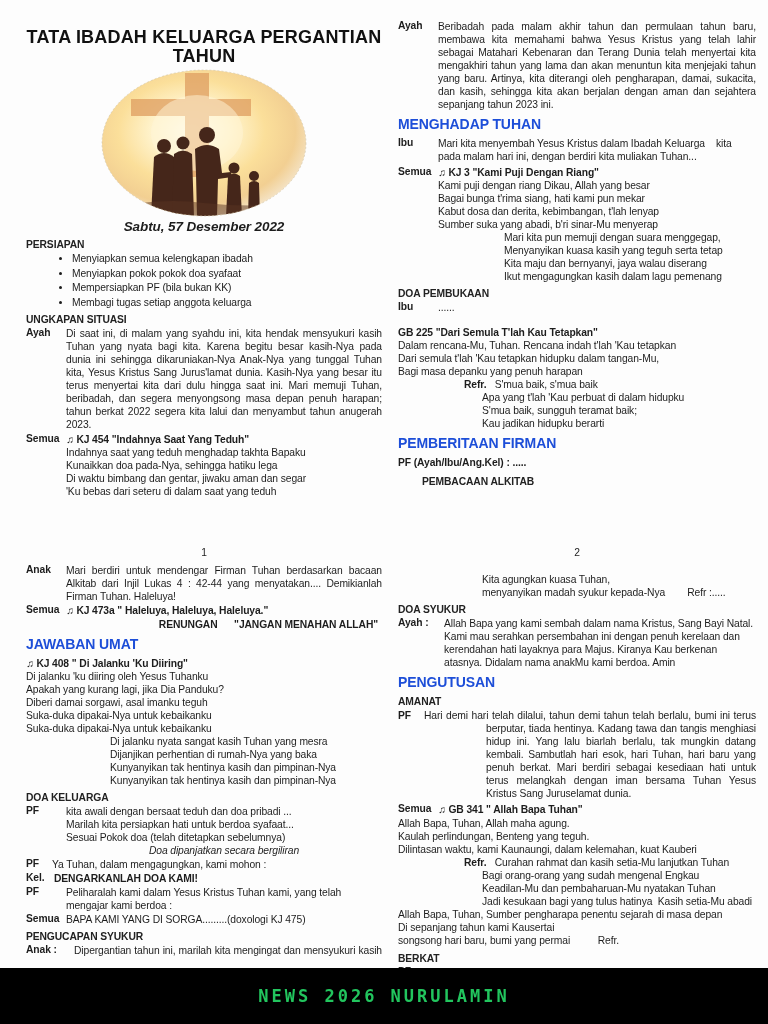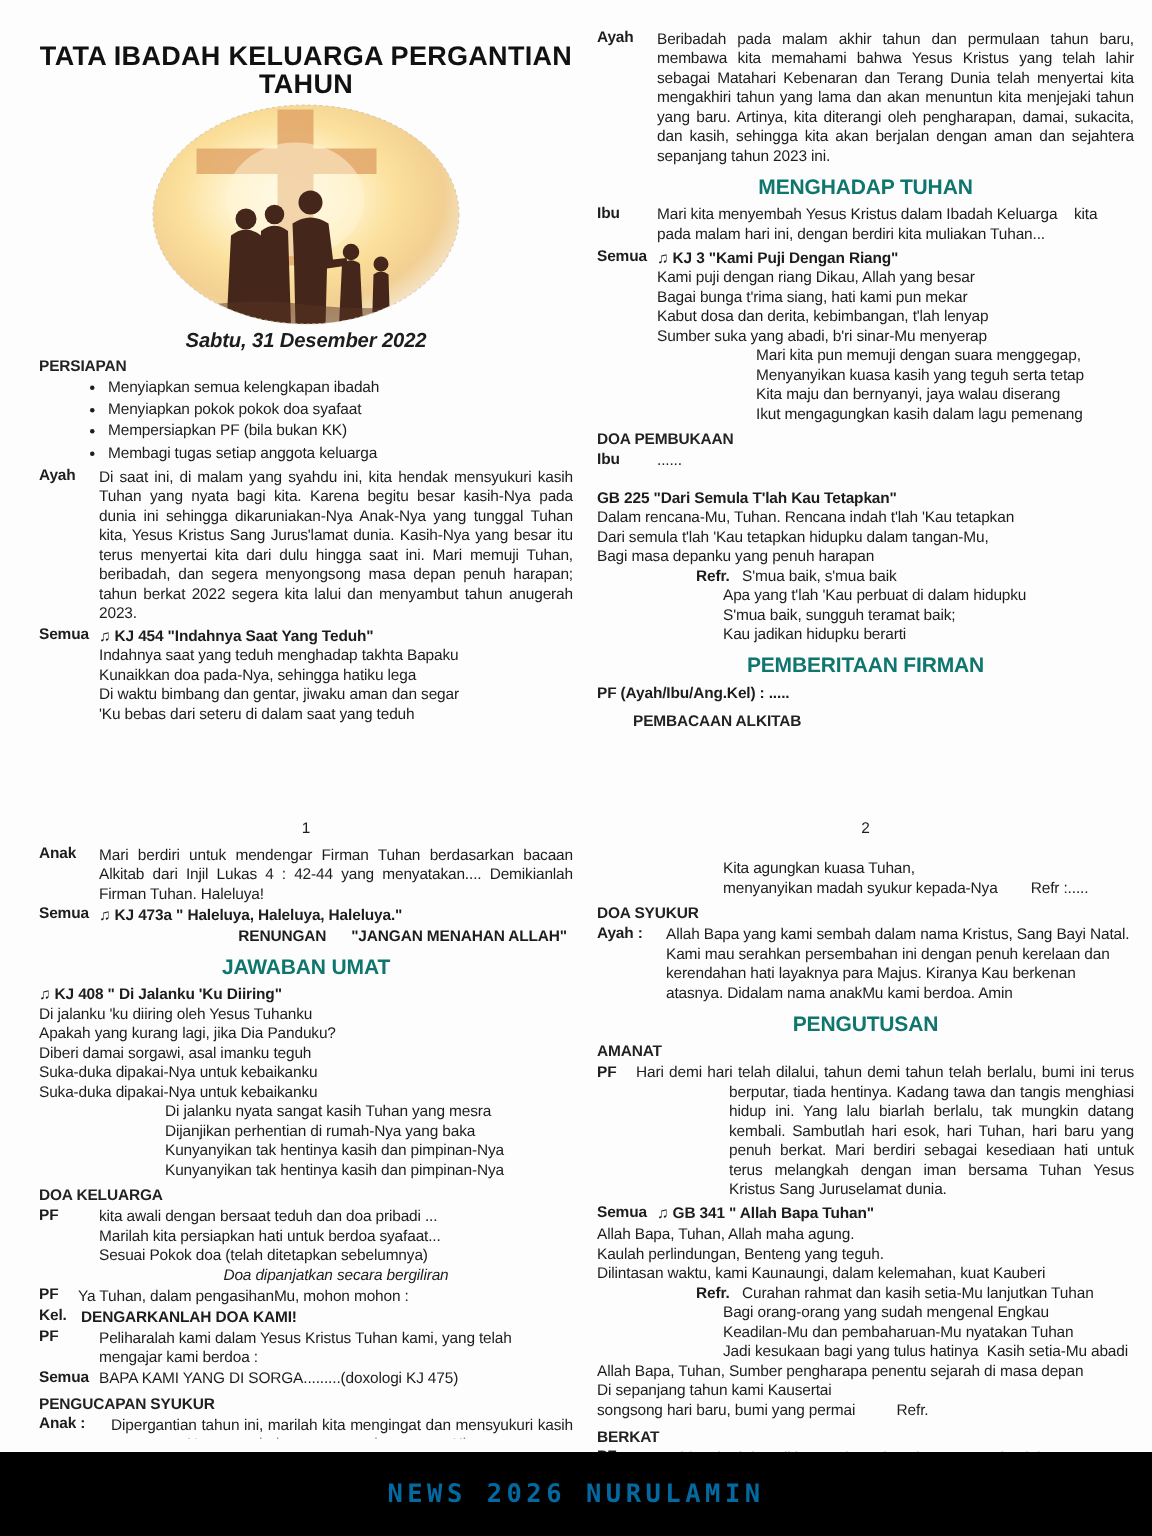--- a/index.html
+++ b/index.html
@@ -17,31 +17,31 @@
   .al-c{text-align:center}
   .al-r{text-align:right;padding-right:4px}
   .al-j{text-align:justify}
   .ind1{padding-left:66px}
   .ind2{padding-left:84px}
   .row{display:flex;margin:0 0 1px}
   .lab{font-weight:bold;flex:0 0 auto}
   .bod{flex:1 1 auto;min-width:0}
   .blk{margin:0 0 1px}
   .sec-h{font-weight:bold;margin:4px 0 1px;line-height:13px;color:#222}
-  .center-h{font-weight:bold;text-align:center;font-size:14px;margin:5px 0 4px;line-height:17px;color:#0f766e}
+  .center-h{font-weight:bold;text-align:left;font-size:14px;margin:5px 0 4px;line-height:17px;color:#1d4ed8}
   .doc-title{font-weight:bold;text-align:center;font-size:18px;line-height:19px;margin:2px 0 3px;letter-spacing:0.2px;color:#111}
   .doc-date{font-weight:bold;font-style:italic;text-align:center;font-size:13.5px;margin:2px 0 4px}
   .photo-wrap{text-align:center;margin:2px 0 0;line-height:0}
   ul.bullets{margin:1px 0 3px;padding-left:46px;list-style:disc}
   ul.bullets li{margin:0 0 1px;line-height:13.5px}
   .pagenum{position:absolute;left:0;right:0;bottom:10px;text-align:center}
   .hang .lab-inline{font-weight:bold;display:inline-block;width:26px;text-indent:0}
   .footer{position:absolute;left:0;right:0;bottom:0;height:56px;background:#000;
           display:flex;align-items:center;justify-content:center;z-index:5}
-  .footer span{color:#0369a1;font-family:"DejaVu Sans Mono",monospace;font-size:17px;
+  .footer span{color:#22c55e;font-family:"DejaVu Sans Mono",monospace;font-size:17px;
                font-weight:bold;letter-spacing:3px}
 </style>
 </head>
 <body>
 
 <div class="page p1">
     <div class="doc-title">TATA IBADAH KELUARGA PERGANTIAN TAHUN</div>
     <div class="photo-wrap">
     <svg width="206" height="148" viewBox="0 0 206 148">
       <defs>
@@ -73,28 +73,29 @@
           <circle cx="133" cy="99" r="5.5"></circle>
           <path d="M127 107 Q133 102 139 107 L141 148 L125 148 Z"></path>
           <circle cx="153" cy="107" r="5"></circle>
           <path d="M148 114 Q153 110 158 114 L159 148 L147 148 Z"></path>
         </g>
         <path d="M0 140 Q60 128 103 134 Q160 140 206 132 L206 148 L0 148 Z" fill="#5a3322" opacity="0.5"></path>
       </g>
       <ellipse cx="103" cy="74" rx="102" ry="73" fill="none" stroke="#cfc3a6" stroke-width="0.6" stroke-dasharray="2 2"></ellipse>
     </svg>
   </div>
-    <div class="doc-date">Sabtu, 31 Desember 2022</div>
+    <div class="doc-date">Sabtu, 57 Desember 2022</div>
     <div class="sec-h">PERSIAPAN</div>
     <ul class="bullets">
       <li>Menyiapkan semua kelengkapan ibadah</li>
       <li>Menyiapkan pokok pokok doa syafaat</li>
       <li>Mempersiapkan PF (bila bukan KK)</li>
       <li>Membagi tugas setiap anggota keluarga</li>
     </ul>
+    <div class="sec-h">UNGKAPAN SITUASI</div>
     <div class="row">
       <span class="lab" style="width: 40px;">Ayah</span>
       <div class="bod">
         <div class="ln al-j">Di saat ini, di malam yang syahdu ini, kita hendak mensyukuri kasih Tuhan yang nyata bagi kita. Karena begitu besar kasih-Nya pada dunia ini sehingga dikaruniakan-Nya Anak-Nya yang tunggal Tuhan kita, Yesus Kristus Sang Jurus'lamat dunia. Kasih-Nya yang besar itu terus menyertai kita dari dulu hingga saat ini. Mari memuji Tuhan, beribadah, dan segera menyongsong masa depan penuh harapan; tahun berkat 2022 segera kita lalui dan menyambut tahun anugerah 2023.</div>
       </div>
     </div>
     <div class="row" style="margin-top: 2px;">
       <span class="lab" style="width: 40px;">Semua</span>
       <div class="bod">
         <div class="ln b">♫ KJ 454 "Indahnya Saat Yang Teduh"</div>
@@ -193,21 +194,21 @@
       <div class="bod">
         <div class="ln">kita awali dengan bersaat teduh dan doa pribadi ...</div>
         <div class="ln">Marilah kita persiapkan hati untuk berdoa syafaat...</div>
         <div class="ln">Sesuai Pokok doa (telah ditetapkan sebelumnya)</div>
         <div class="ln i al-c">Doa dipanjatkan secara bergiliran</div>
       </div>
     </div>
     <div class="row">
       <span class="lab" style="width: 26px;">PF</span>
       <div class="bod">
-        <div class="ln">Ya Tuhan, dalam pengasihanMu, mohon mohon :</div>
+        <div class="ln">Ya Tuhan, dalam mengagungkan, kami mohon :</div>
       </div>
     </div>
     <div class="row">
       <span class="lab" style="width: 28px;">Kel.</span>
       <div class="bod">
         <div class="ln b">DENGARKANLAH DOA KAMI!</div>
       </div>
     </div>
     <div class="row">
       <span class="lab" style="width: 40px;">PF</span>

